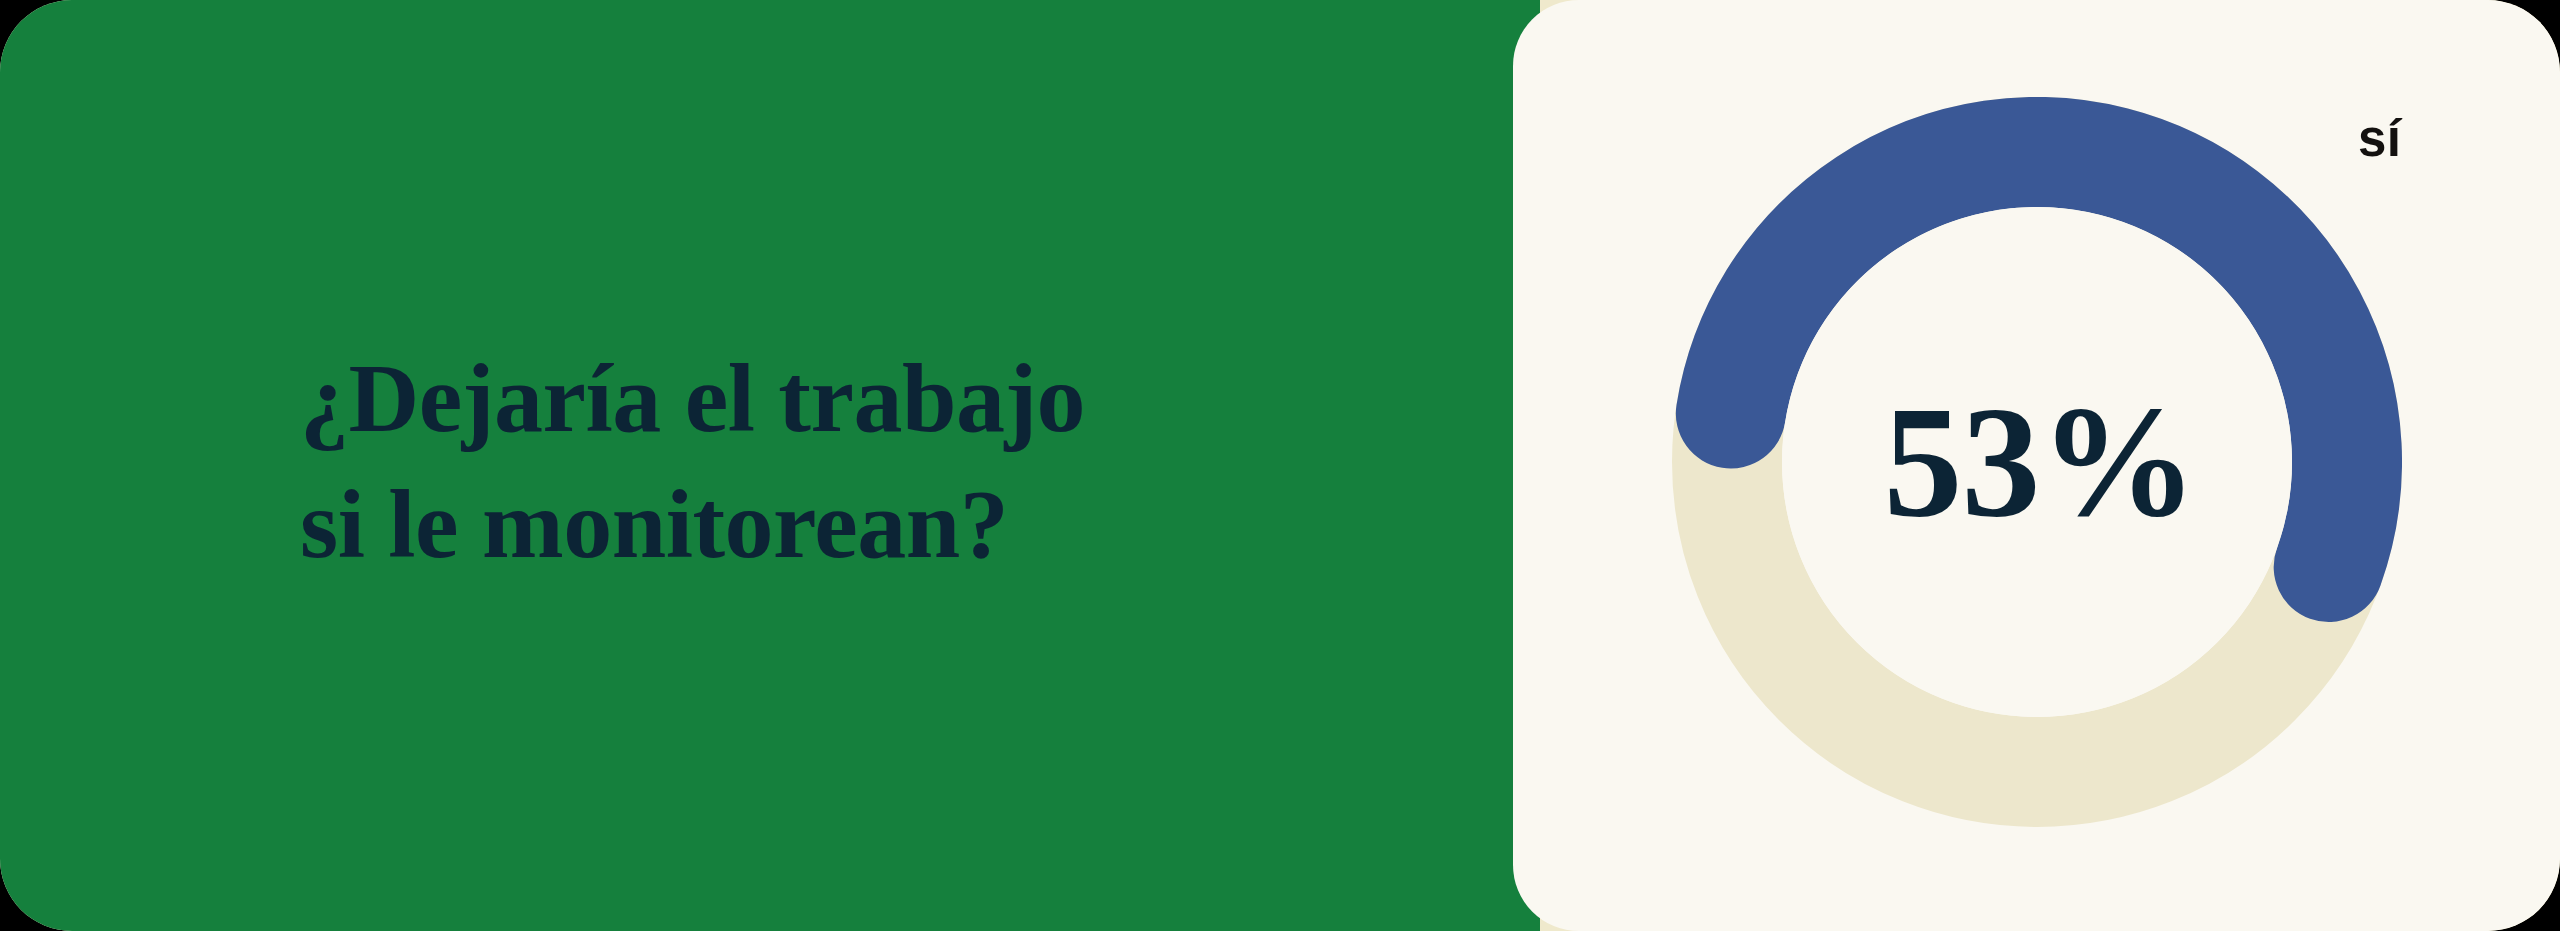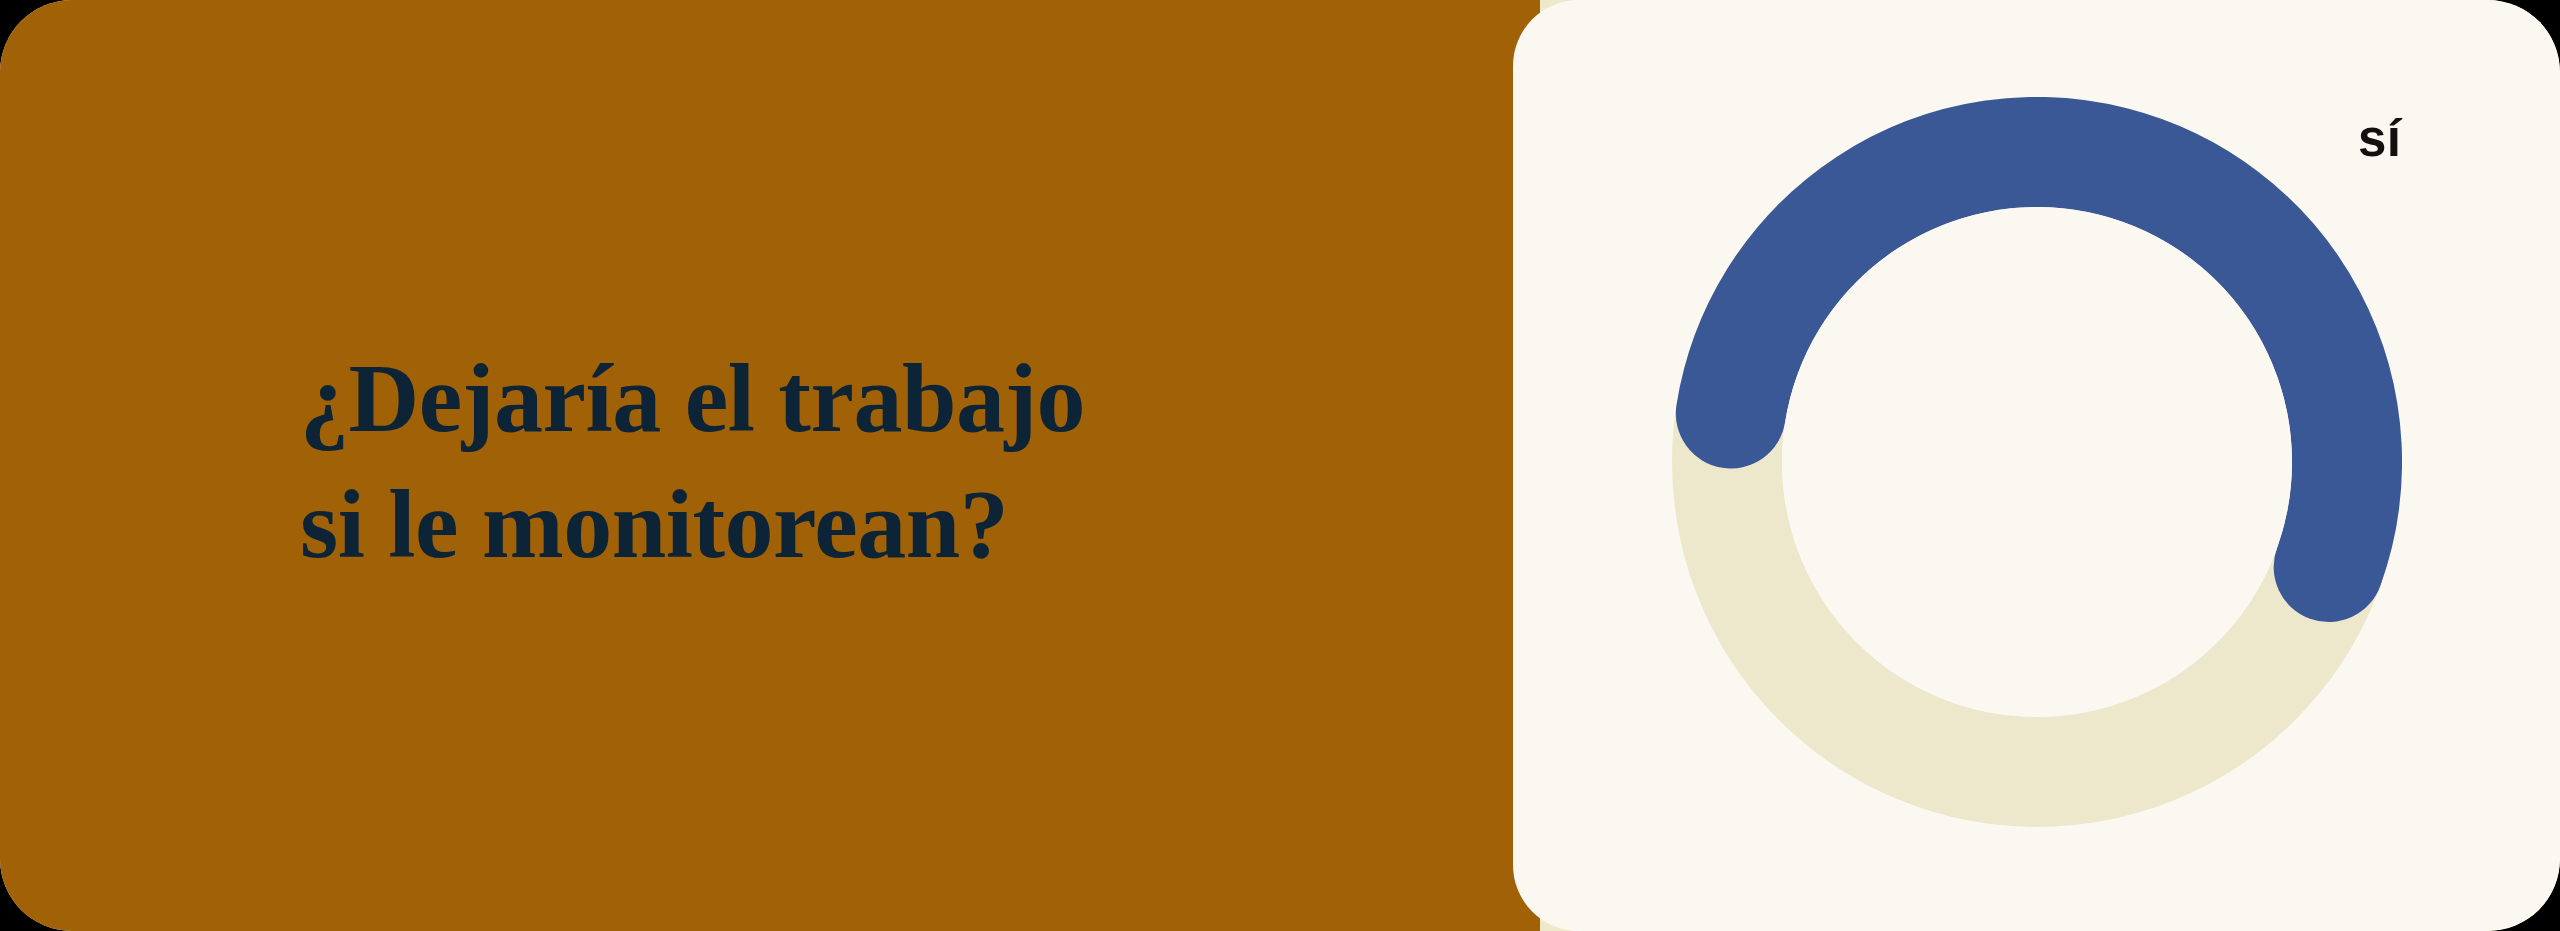--- a/index.html
+++ b/index.html
@@ -26,21 +26,21 @@
     box-sizing: border-box;
   }
 
   
   #question-panel {
     position: absolute;
     left: 0;
     top: 0;
     width: 1540px;
     height: 931px;
-    background: #a16207;
+    background: #15803d;
     display: flex;
     align-items: center;
   }
   #question-title {
     margin: 0;
     padding: 0 0 0 300px;
     color: #0C2435;
     font-family: "Liberation Serif", "DejaVu Serif", serif;
     font-weight: 700;
     font-size: 98px;
@@ -122,16 +122,17 @@
     <svg viewBox="0 0 730 730" xmlns="http://www.w3.org/2000/svg" aria-hidden="true">
 
       <circle cx="365" cy="365" r="310" fill="none" stroke="#EDE7CC" stroke-width="110"></circle>
 
       <path d="M 58.82 316.51 A 310 310 0 1 1 656.67 470.01" fill="none" stroke="#3A5896" stroke-width="110" stroke-linecap="round"></path>
 
       <circle cx="365" cy="365" r="255" fill="#FAF8F1"></circle>
     </svg>
   </div>
 
+  <div id="donut-center-value">53%</div>
 
   <div id="series-label-si">sí</div>
 
 </div>
 
 </body></html>

